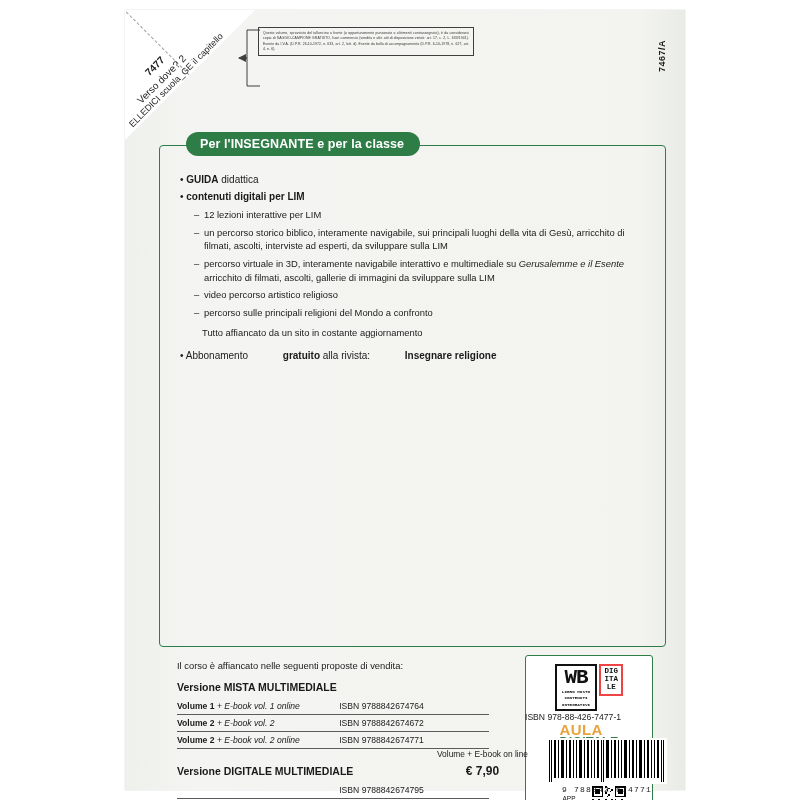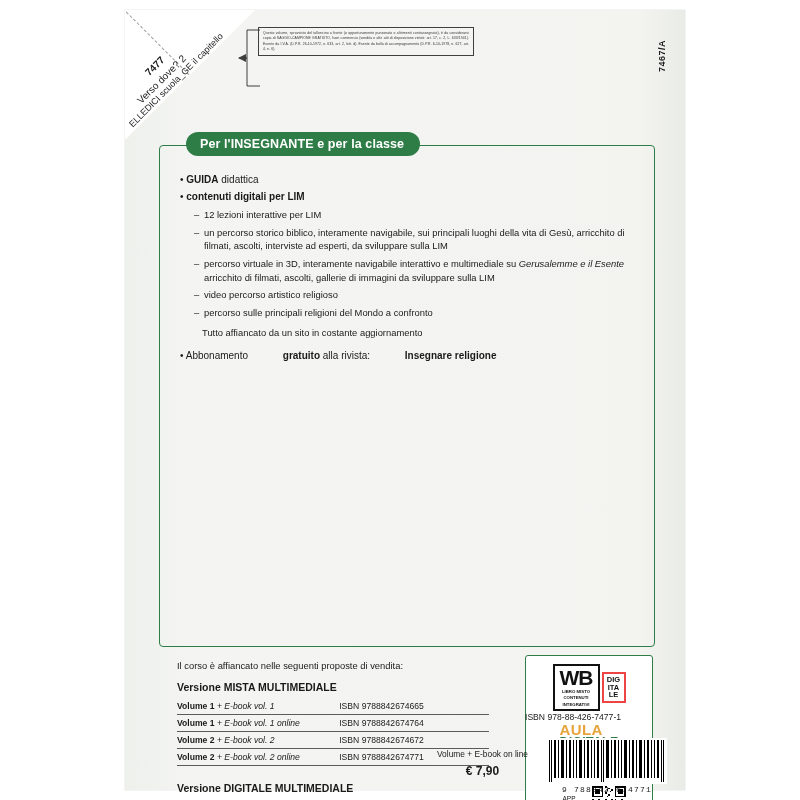--- a/index.html
+++ b/index.html
@@ -103,20 +103,21 @@
   
   .green-frame {
     position: absolute;
     left: 34px;
     top: 135px;
     width: 494px;
     height: 500px;
     border: 1.5px solid #2f7d46;
     border-radius: 4px;
     background: transparent;
+    padding-left: 11px;
   }
 
   .teacher-banner {
     position: absolute;
     left: 26px;
     top: -14px;
     background: #2f7d46;
     color: #ffffff;
     font-weight: bold;
     font-size: 12.5px;
@@ -197,22 +198,23 @@
   .badge-box {
     border: 1px solid #2f7d46;
     border-radius: 3px;
     padding: 8px 6px;
     background: #ffffff;
     text-align: center;
   }
   .wb-logo {
     display: flex;
     justify-content: center;
-    align-items: center;
+    align-items: flex-start;
     gap: 2px;
+    font-family: Liberation Mono, monospace;
   }
   .wb-main {
     border: 2px solid #111;
     padding: 1px 5px 2px 5px;
     display: flex;
     flex-direction: column;
     align-items: center;
   }
   .wb-letters {
     font-weight: bold;
@@ -383,24 +385,20 @@
       </div>
     </div>
   </div>
 
   <div class="sale-block">
     <div class="sale-title">Il corso è affiancato nelle seguenti proposte di vendita:</div>
 
     <div class="version-head">Versione MISTA MULTIMEDIALE</div>
     <table class="isbn">
       <tbody>
-          <tr>
-        <td class="num"><span class="vol-strong">Volume 1</span><span class="vol-it"> + E-book vol. 1</span></td>
-        <td class="code">ISBN 9788842674665</td>
-      </tr>
       <tr>
         <td class="num"><span class="vol-strong">Volume 1</span><span class="vol-it"> + E-book vol. 1 online</span></td>
         <td class="code">ISBN 9788842674764</td>
       </tr>
       <tr>
         <td class="num"><span class="vol-strong">Volume 2</span><span class="vol-it"> + E-book vol. 2</span></td>
         <td class="code">ISBN 9788842674672</td>
       </tr>
       <tr>
         <td class="num"><span class="vol-strong">Volume 2</span><span class="vol-it"> + E-book vol. 2 online</span></td>

